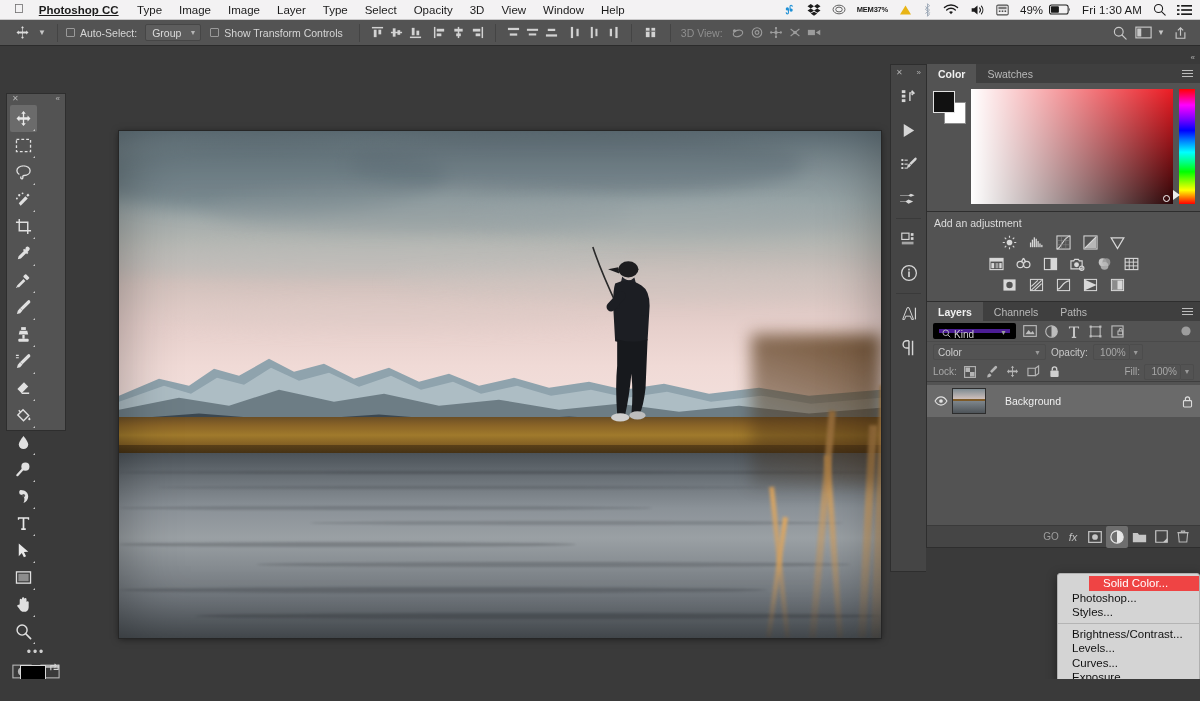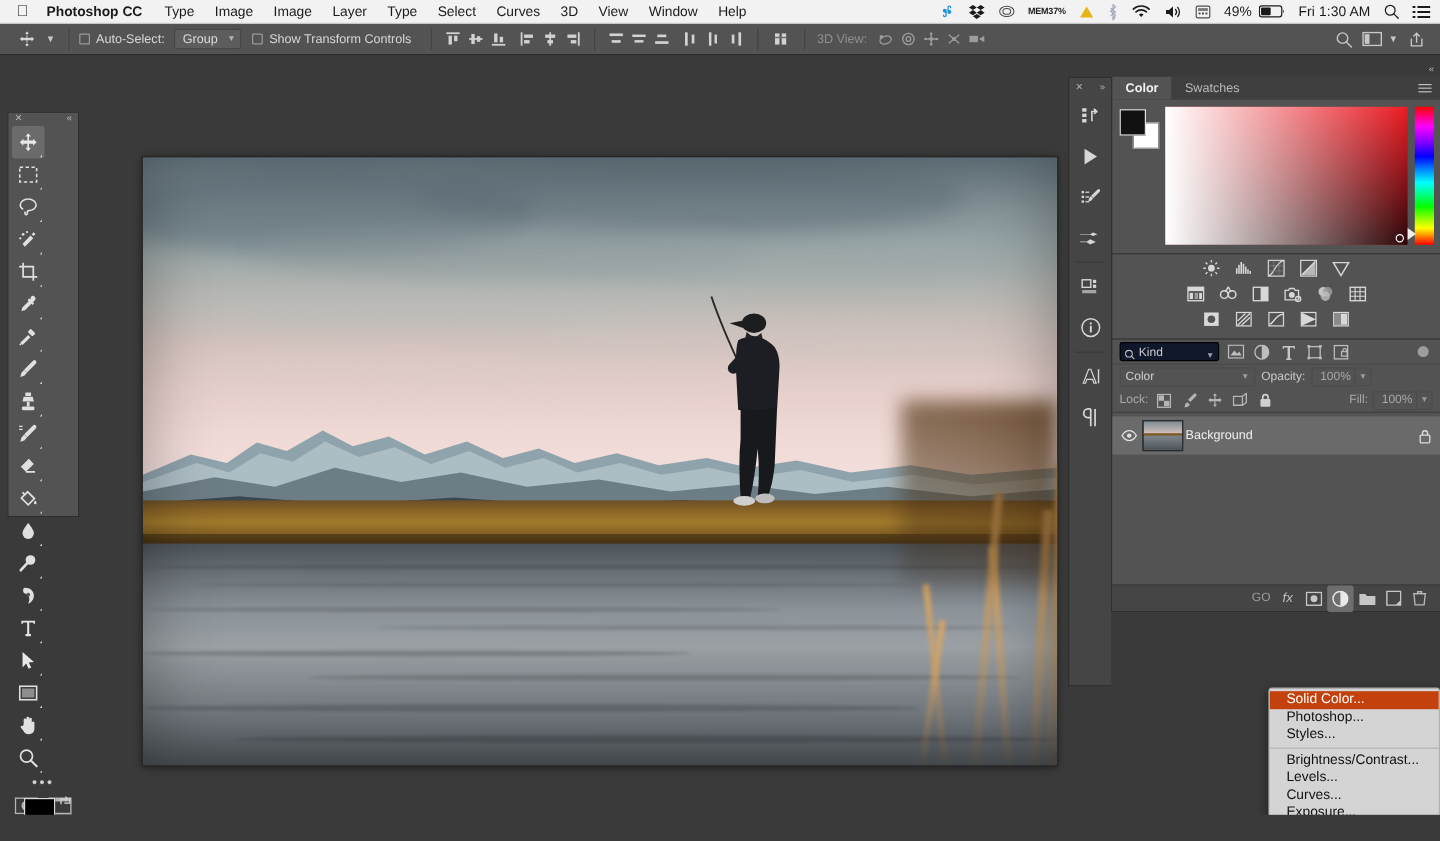--- a/index.html
+++ b/index.html
@@ -14,21 +14,21 @@
   
   .menubar{
     position:absolute; top:0; left:0; width:1200px; height:20px;
     background:#f3f2f3; border-bottom:1px solid #c9c8c9;
     display:flex; align-items:center; font-size:11.5px; color:#1b1b1b;
   }
   .mb-left{ display:flex; align-items:center; height:100%; }
   .mb-right{ margin-left:auto; display:flex; align-items:center; height:100%; padding-right:8px; gap:11px;}
   .apple{ padding:0 13px 0 14px; font-size:13px; line-height:1; position:relative; top:-1px;}
   .mb-item{ padding:0 8.5px; line-height:20px; white-space:nowrap;}
-  .mb-app{ font-weight:bold; padding:0 10px 0 2px;}
+  .mb-app{ font-weight:bold; padding:0 10px 0 2px;text-decoration:underline;}
   .mb-ic{ display:flex; align-items:center; justify-content:center; height:20px;}
   .mem{ font-size:7.5px; line-height:7.6px; text-align:center; font-weight:bold; letter-spacing:-0.2px;}
   .clock{ font-size:11.5px; letter-spacing:0.1px;}
 
   
   .optionsbar{
     position:absolute; top:20px; left:0; width:1200px; height:26px;
     background:#535353; border-bottom:1px solid #2b2b2b;
     display:flex; align-items:center; color:#d6d6d6; font-size:10.5px;
   }
@@ -130,70 +130,70 @@
   .cp-field-mark{ position:absolute; right:3px; bottom:2px; width:7px;height:7px;border:1px solid #fff; border-radius:50%;}
 
   
   .adj-title{ font-size:10.5px; color:#dcdcdc; padding:5px 0 2px 7px;}
   .adj-rows{ padding:1px 0 6px 0;}
   .adj-row{ display:flex; justify-content:center; gap:10px; padding:2px 0;}
   .adj-ic{ width:17px; height:17px; display:flex; align-items:center; justify-content:center;}
 
   
   .lp-filter{ height:21px; display:flex; align-items:center; padding:0 6px; gap:5px; border-bottom:1px solid #4a4a4a;}
-  .kind-sel{ width:83px; height:16px; background:#0f172a; border:1px solid #000000; border-radius:2px; display:flex; align-items:flex-end; padding:0 3px; gap:3px; font-size:10px; color:#cdcdcd;}
+  .kind-sel{ width:83px; height:16px; background:#4c1d95; border:6px solid #000000; border-radius:2px; display:flex; align-items:flex-start; padding:0 3px; gap:3px; font-size:10px; color:#cdcdcd;}
   .kind-chev{ margin-left:auto; font-size:7px; color:#9c9c9c;}
   .lp-kic{ width:17px; height:17px; display:flex; align-items:center; justify-content:center;}
   .lp-blend{ height:20px; display:flex; align-items:center; padding:0 6px; gap:5px; font-size:10px; color:#c9c9c9;}
   .blend-sel{ width:113px; height:16px; background:#535353; border:1px solid #4c4c4c; border-radius:2px; display:flex; align-items:center; padding:0 4px; font-size:10px; color:#cfcfcf;}
   .blend-sel .chev{ margin-left:auto; font-size:7px; color:#9a9a9a;}
   .num-field{ width:37px; height:16px; background:#535353; border:1px solid #4c4c4c; border-radius:2px; display:flex; align-items:center; justify-content:flex-end; padding-right:3px; font-size:10px; color:#a8a8a8;}
   .sml-chev{ width:13px;height:16px; display:flex;align-items:center;justify-content:center; font-size:7px; color:#9a9a9a; border:1px solid #4c4c4c; border-left:none; border-radius:0 2px 2px 0; background:#535353;}
   .lp-lock{ height:20px; display:flex; align-items:center; padding:0 6px; gap:6px; font-size:10px; color:#a9a9a9; border-bottom:1px solid #3f3f3f;}
   .lock-ic{ width:15px;height:15px; display:flex;align-items:center;justify-content:center;}
   .layer-row{ height:32px; display:flex; align-items:center; background:#6a6a6a; margin:3px 0 0 0; padding-left:3px;}
   .layer-eye{ width:22px; display:flex; align-items:center; justify-content:center;}
   .layer-thumb{ width:34px; height:26px; border:1px solid #2d2d2d; overflow:hidden; position:relative; background:#243038;}
-  .layer-name{ flex:1; font-size:10.5px; color:#efefef; padding-left:2px;}
+  .layer-name{ flex:1; font-size:10.5px; color:#efefef; padding-left:19px;}
   .layer-lock{ width:26px; display:flex; align-items:center; justify-content:center;}
   .lp-spacer{ height:108px; background:#535353;}
   .lp-bottom{ height:22px; background:#454545; display:flex; align-items:center; justify-content:flex-end; gap:0; padding-right:6px; border-top:1px solid #3a3a3a;}
   .lb-ic{ width:22px; height:22px; display:flex; align-items:center; justify-content:center; color:#c2c2c2;}
   .lb-ic.active{ background:#6e6e6e; border-radius:2px;}
 
   
   .ctxmenu{
     position:absolute; left:1057px; top:573px; width:143px; height:113px;
     background:#d4d4d4; border:1px solid #b0b0b0; border-radius:3px;
     box-shadow:0 3px 11px rgba(0,0,0,.45); overflow:hidden;
     font-size:11.5px; color:#111; padding-top:2px;
   }
   .ctx-item{ height:14.5px; display:flex; align-items:center; padding-left:14px; white-space:nowrap;}
-  .ctx-item.sel{ background:#c2410c; color:#fff;}
+  .ctx-item.sel{ background:#ef4444; color:#fff;margin-left:31px;}
   .ctx-sep{ height:1px; background:#b4b4b4; margin:3px 0 3px 0;}
   .ctx-arrow{ position:absolute; bottom:0px; left:0; right:0; text-align:center; font-size:8px; color:#333; line-height:7px;}
   .statusbar{ position:absolute; left:0; bottom:0; width:1200px; height:22px; background:#3a3a3a;}
   svg{ display:block; }
 </style>
 </head>
 <body>
 
 <div class="app">
 
   <div class="menubar">
     <div class="mb-left">
       <div class="apple"></div>
       <div class="mb-item mb-app">Photoshop CC</div>
       <div class="mb-item">Type</div>
       <div class="mb-item">Image</div>
       <div class="mb-item">Image</div>
       <div class="mb-item">Layer</div>
       <div class="mb-item">Type</div>
       <div class="mb-item">Select</div>
-      <div class="mb-item">Curves</div>
+      <div class="mb-item">Opacity</div>
       <div class="mb-item">3D</div>
       <div class="mb-item">View</div>
       <div class="mb-item">Window</div>
       <div class="mb-item">Help</div>
     </div>
     <div class="mb-right">
       <div class="mb-ic">
         <svg width="13" height="13" viewBox="0 0 24 24">
             <path d="M15 3a3 3 0 0 0-3 3v7a3 3 0 1 0 3-3h-1V6a1 1 0 1 1 2 0v1h2V6a3 3 0 0 0-3-3z" fill="#1e90d6"></path>
             <path d="M8 21a3 3 0 0 0 3-3v-7a3 3 0 1 0-3 3h1v4a1 1 0 1 1-2 0v-1H5v1a3 3 0 0 0 3 3z" fill="#1e90d6"></path>
@@ -785,20 +785,21 @@
           <span class="cp-field-mark"></span>
         </div>
         <div class="cp-hue">
           <span class="cp-hue-mark"></span>
         </div>
       </div>
     </div>
 
     <div class="panel">
       <div class="pbody">
+        <div class="adj-title">Add an adjustment</div>
         <div class="adj-rows">
           <div class="adj-row">
             <span class="adj-ic">
                 <svg width="15" height="15" viewBox="0 0 16 16">
                   <circle cx="8" cy="8" r="3" fill="#d8d8d8"></circle>
                   <g stroke="#d8d8d8" stroke-width="1.2">
                     <path d="M8 .8v2.2M8 13v2.2M.8 8h2.2M13 8h2.2M2.9 2.9l1.6 1.6M11.5 11.5l1.6 1.6M13.1 2.9l-1.6 1.6M4.5 11.5l-1.6 1.6"></path>
                   </g>
                 </svg>
               </span>
@@ -911,20 +912,32 @@
                   <rect x="2.5" y="2.5" width="11" height="10" fill="#d8d8d8"></rect>
                   <rect x="2.5" y="2.5" width="5.5" height="10" fill="#8b8b8b"></rect>
                 </svg>
               </span>
           </div>
         </div>
       </div>
     </div>
 
     <div class="panel">
+      <div class="ptabs">
+        <div class="ptab active">Layers</div>
+        <div class="ptab">Channels</div>
+        <div class="ptab">Paths</div>
+        <div class="pmenu">
+            <span class="hamb">
+              <i></i>
+              <i></i>
+              <i></i>
+            </span>
+          </div>
+      </div>
       <div class="pbody">
 
         <div class="lp-filter">
           <div class="kind-sel">
             <svg width="9" height="9" viewBox="0 0 10 10">
                 <circle cx="4.2" cy="4.2" r="3.1" fill="none" stroke="#c0c0c0" stroke-width="1"></circle>
                 <path d="M6.5 6.5 9.2 9.2" stroke="#c0c0c0" stroke-width="1"></path>
               </svg>
             <span>Kind</span>
             <span class="kind-chev">▼</span>

